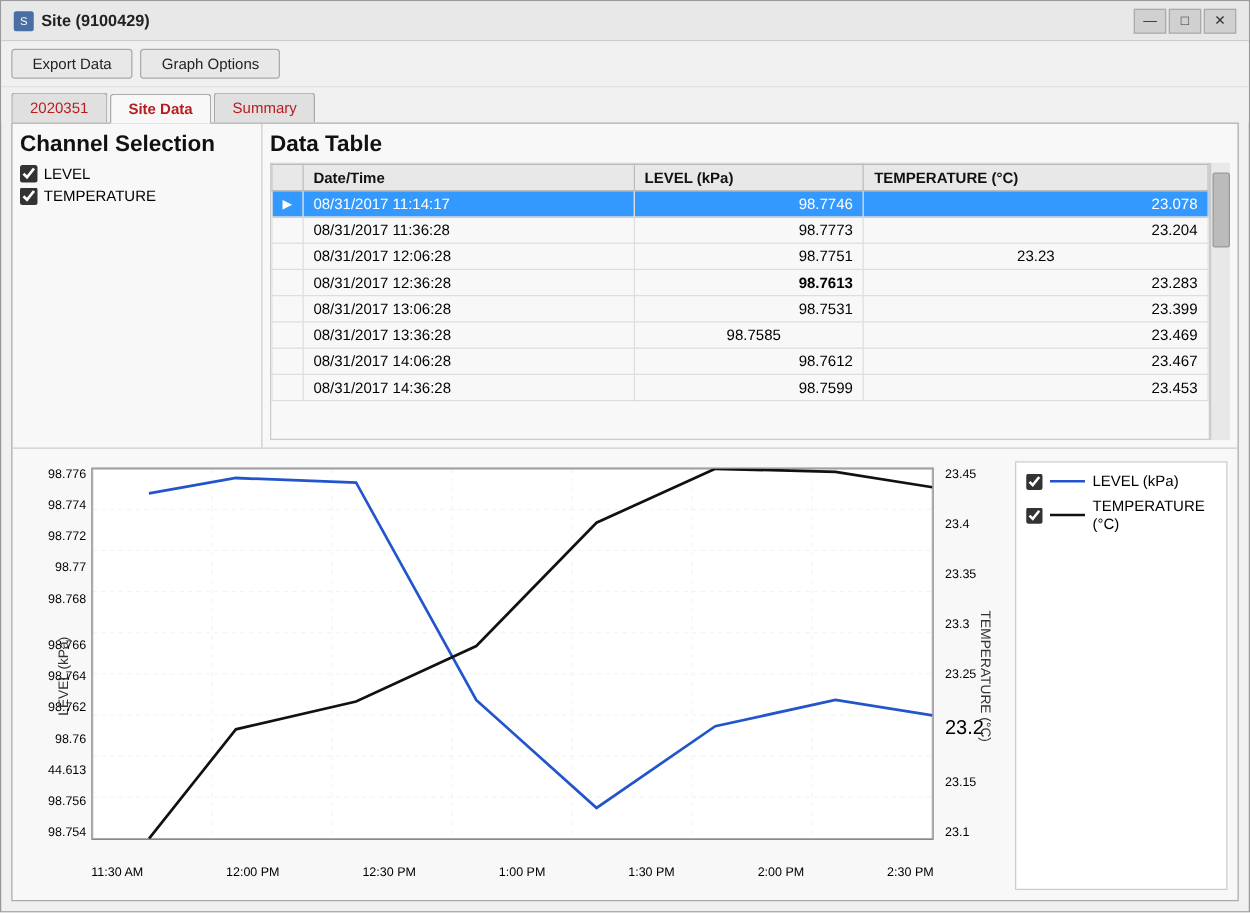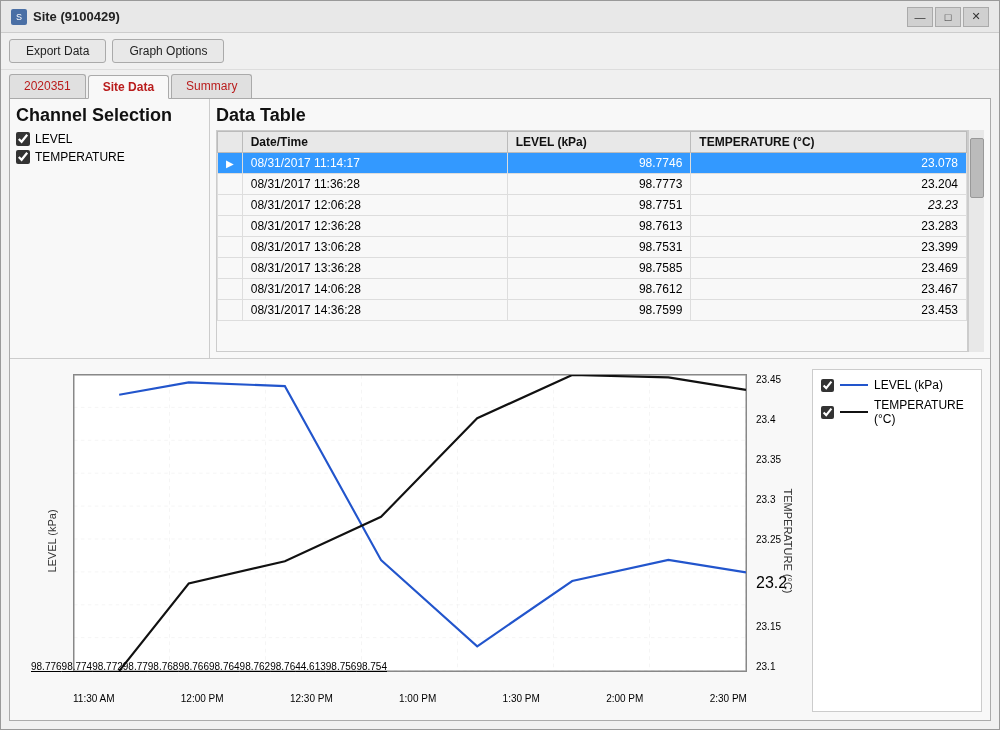--- a/index.html
+++ b/index.html
@@ -314,38 +314,38 @@
                   <tr>
       <td class="row-indicator"></td>
       <td>08/31/2017 11:36:28</td>
       <td style="text-align:right;">98.7773</td>
       <td style="text-align:right;">23.204</td>
     </tr>
                   <tr>
       <td class="row-indicator"></td>
       <td>08/31/2017 12:06:28</td>
       <td style="text-align:right;">98.7751</td>
-      <td style="text-align:right;font-style:italic;">23.23</td>
+      <td style="text-align:center;">23.23</td>
     </tr>
                   <tr>
       <td class="row-indicator"></td>
       <td>08/31/2017 12:36:28</td>
-      <td style="text-align:right;">98.7613</td>
+      <td style="text-align:right;font-weight:bold;">98.7613</td>
       <td style="text-align:right;">23.283</td>
     </tr>
                   <tr>
       <td class="row-indicator"></td>
       <td>08/31/2017 13:06:28</td>
       <td style="text-align:right;">98.7531</td>
       <td style="text-align:right;">23.399</td>
     </tr>
                   <tr>
       <td class="row-indicator"></td>
       <td>08/31/2017 13:36:28</td>
-      <td style="text-align:right;padding-left:16px;">98.7585</td>
+      <td style="text-align:center;padding-left:16px;">98.7585</td>
       <td style="text-align:right;">23.469</td>
     </tr>
                   <tr>
       <td class="row-indicator"></td>
       <td>08/31/2017 14:06:28</td>
       <td style="text-align:right;">98.7612</td>
       <td style="text-align:right;">23.467</td>
     </tr>
                   <tr>
       <td class="row-indicator"></td>
@@ -382,21 +382,21 @@
             <rect width="580" height="240" fill="url(#grid)"></rect>
             <rect width="580" height="240" fill="url(#vgrid)"></rect>
             <rect width="580" height="240" fill="none" stroke="#999" stroke-width="1"></rect>
 
             <polyline points="39,16 99,6 182,9 265,150 348,220 430,167 513,150 580,160" fill="none" stroke="#2255cc" stroke-width="1.8"></polyline>
 
             <polyline points="39,240 99,169 182,151 265,115 348,35 430,0 513,2 580,12" fill="none" stroke="#111" stroke-width="1.8"></polyline>
           </svg>
         </div>
 
-        <div style="position:absolute;left:13px;top:5px;bottom:40px;width:50px;display:flex;flex-direction:row;justify-content:space-between;align-items:flex-end;text-decoration:underline;">
+        <div style="position:absolute;left:1px;top:5px;bottom:40px;width:50px;display:flex;flex-direction:column;justify-content:space-between;align-items:flex-end;">
           <span style="font-size:10px;">98.776</span>
           <span style="font-size:10px;">98.774</span>
           <span style="font-size:10px;">98.772</span>
           <span style="font-size:10px;">98.77</span>
           <span style="font-size:10px;">98.768</span>
           <span style="font-size:10px;margin-top:12px;">98.766</span>
           <span style="font-size:10px;">98.764</span>
           <span style="font-size:10px;">98.762</span>
           <span style="font-size:10px;">98.76</span>
           <span style="font-size:10px;">44.613</span>

